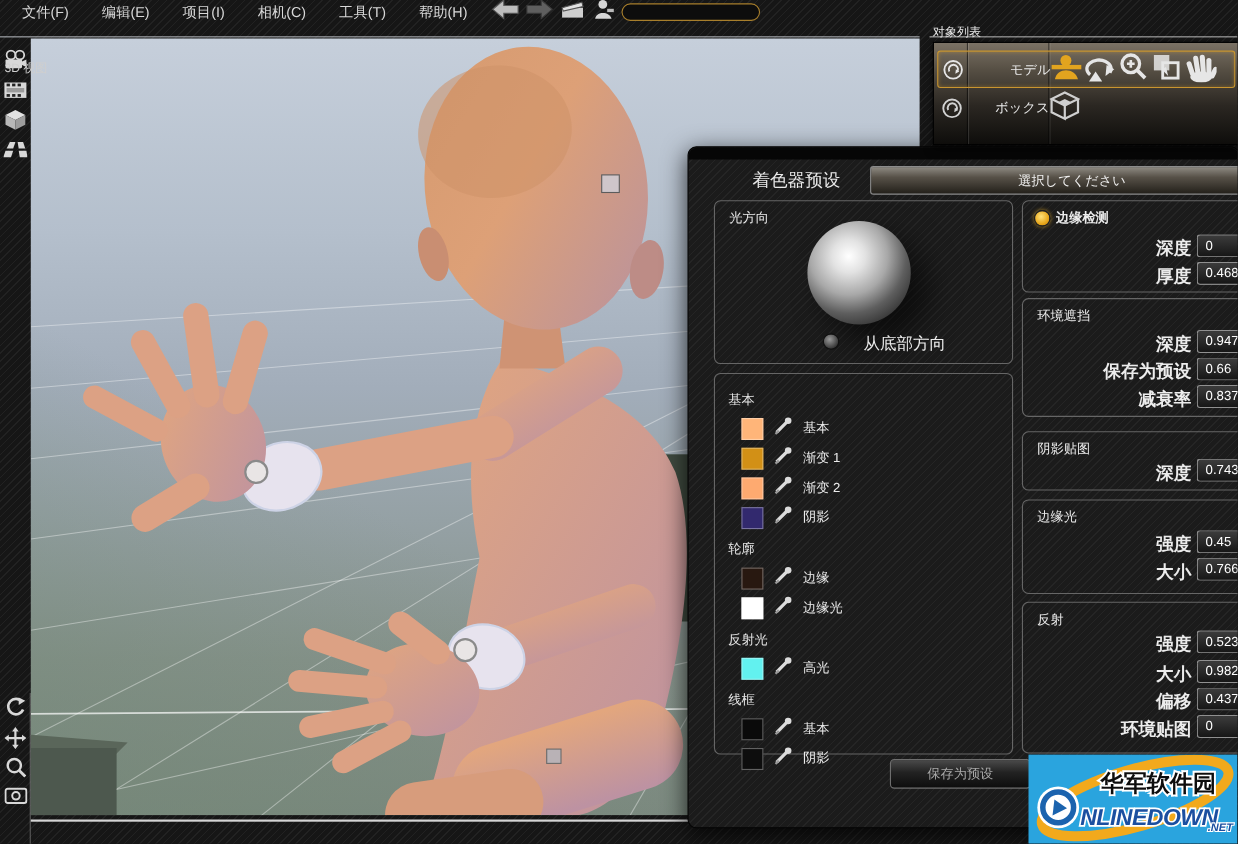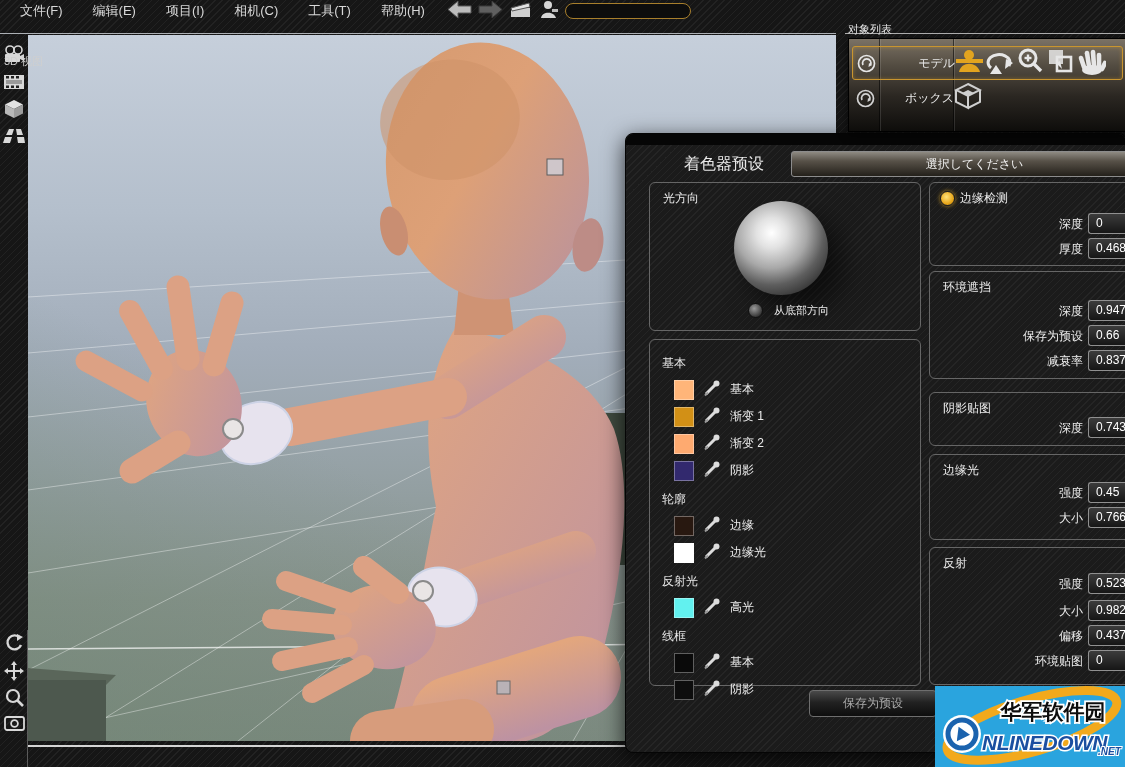--- a/index.html
+++ b/index.html
@@ -57,34 +57,34 @@
   .sh-title{position:absolute;left:58px;top:20px;color:#e8e8e8;font-size:16px;text-align:right;}
   .sh-dropdown{position:absolute;left:165px;top:17px;width:333px;height:24px;border:1px solid #8c8c8c;border-radius:3px;
     background:linear-gradient(180deg,#8e8a82 0%,#575148 38%,#23201a 100%);
     color:#f2f2f2;font-size:12px;display:flex;align-items:center;justify-content:center;cursor:pointer;padding-left:16px;}
   .groupbox{position:absolute;border:1px solid #666;border-radius:6px;}
   .gb-label{position:absolute;left:13px;top:7px;color:#ececec;font-size:12px;}
 
   .sphere{position:absolute;left:84px;top:18px;width:94px;height:94px;border-radius:50%;
     background:radial-gradient(circle at 40% 34%, #ffffff 0%, #e2e2e2 18%, #a8a8a8 42%, #5e5e5e 62%, #222 88%, #181818 100%);
     filter:drop-shadow(16px 16px 14px rgba(0,0,0,.55));}
-  .radio-row{position:absolute;left:98px;top:120px;display:flex;align-items:center;gap:11px;color:#ececec;font-size:11px;}
+  .radio-row{position:absolute;left:98px;top:120px;display:flex;gap:22px;color:#ececec;font-size:15px;}
   .radio-dot{width:13px;height:13px;border-radius:50%;background:radial-gradient(circle at 40% 35%,#9a9a9a,#3a3a3a 70%);border:1px solid #111;}
 
   .colorgroups{position:absolute;left:12px;top:8px;right:10px;}
   .cg-title{color:#e6e6e6;font-size:12px;margin:7px 0 4px 0;}
   .cg-row{display:flex;align-items:center;height:27px;margin-left:12px;gap:9px;}
   .swatch{width:20px;height:20px;border:1px solid rgba(255,255,255,.35);box-sizing:border-box;cursor:pointer;}
   .cg-name{color:#ececec;font-size:12px;}
 
   .param-title-row{position:absolute;left:10px;top:7px;display:flex;align-items:center;gap:5px;}
   .radio-on{width:13px;height:13px;border-radius:50%;background:radial-gradient(circle at 42% 38%,#ffe27a,#e8a71b 60%,#b87d08);border:1px solid #222;box-shadow:0 0 4px rgba(240,180,40,.7);}
-  .p-title{color:#ececec;font-size:12px;}
+  .p-title{color:#ececec;font-size:12px;font-weight:bold;}
   .param-row{position:absolute;left:0;width:100%;height:22px;}
-  .param-row .pl{position:absolute;right:62px;top:3px;color:#ececec;font-size:12px;white-space:nowrap;}
+  .param-row .pl{position:absolute;right:62px;top:3px;color:#ececec;font-size:16px;white-space:nowrap;font-weight:bold;}
   .param-row .pv{position:absolute;left:158px;top:0;width:70px;height:21px;box-sizing:border-box;
     background:linear-gradient(180deg,#3c3c3c,#161616);border:1px solid #909090;border-right:none;border-radius:3px 0 0 3px;
     color:#fff;font-size:12px;line-height:19px;padding-left:7px;}
 
   .save-btn{position:absolute;left:183px;top:556px;width:126px;height:25px;border:1px solid #6e6e6e;border-radius:4px;
     background:linear-gradient(180deg,#4a4a4a 0%,#222 45%,#0d0d0d 100%);
     color:#a9a9a9;font-size:12px;display:flex;align-items:center;justify-content:center;cursor:pointer;}
 
   
   .watermark{left:935px;top:686px;width:190px;height:81px;background:#2aa4de;z-index:8;overflow:hidden;}

